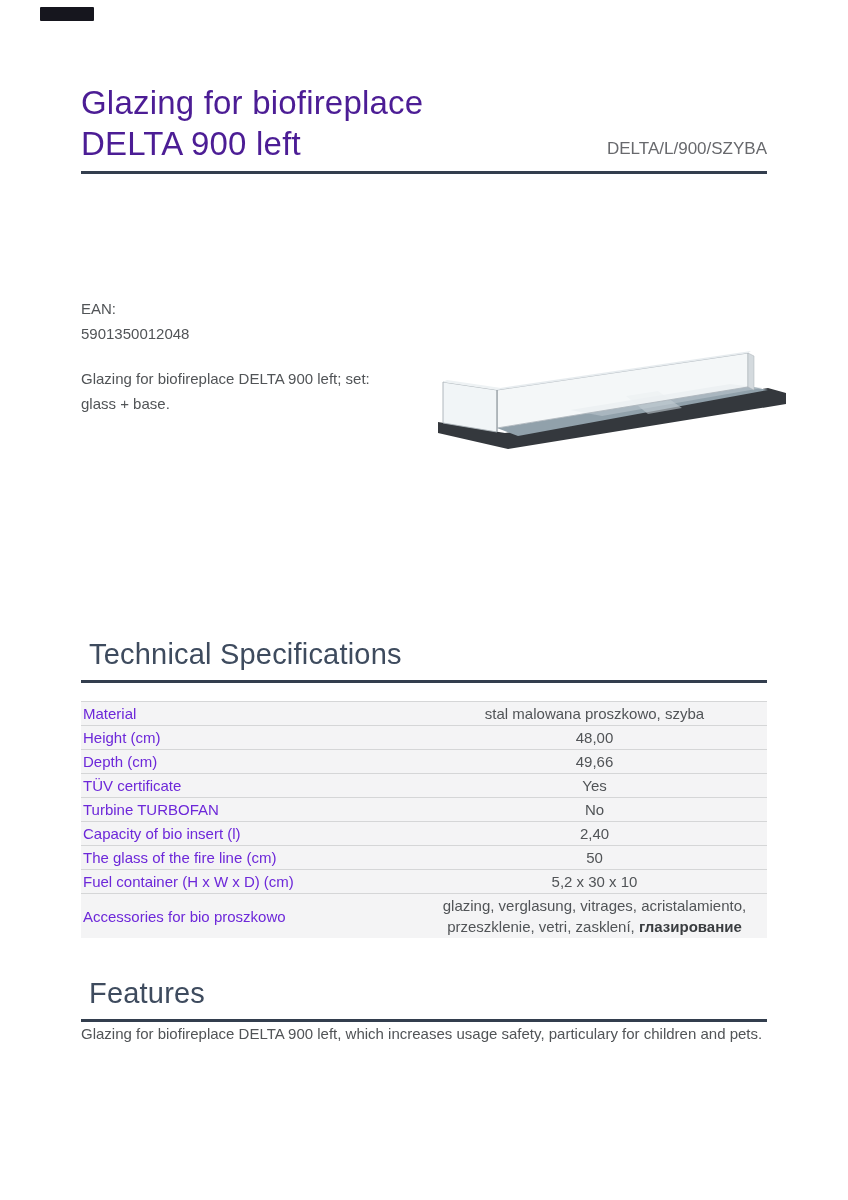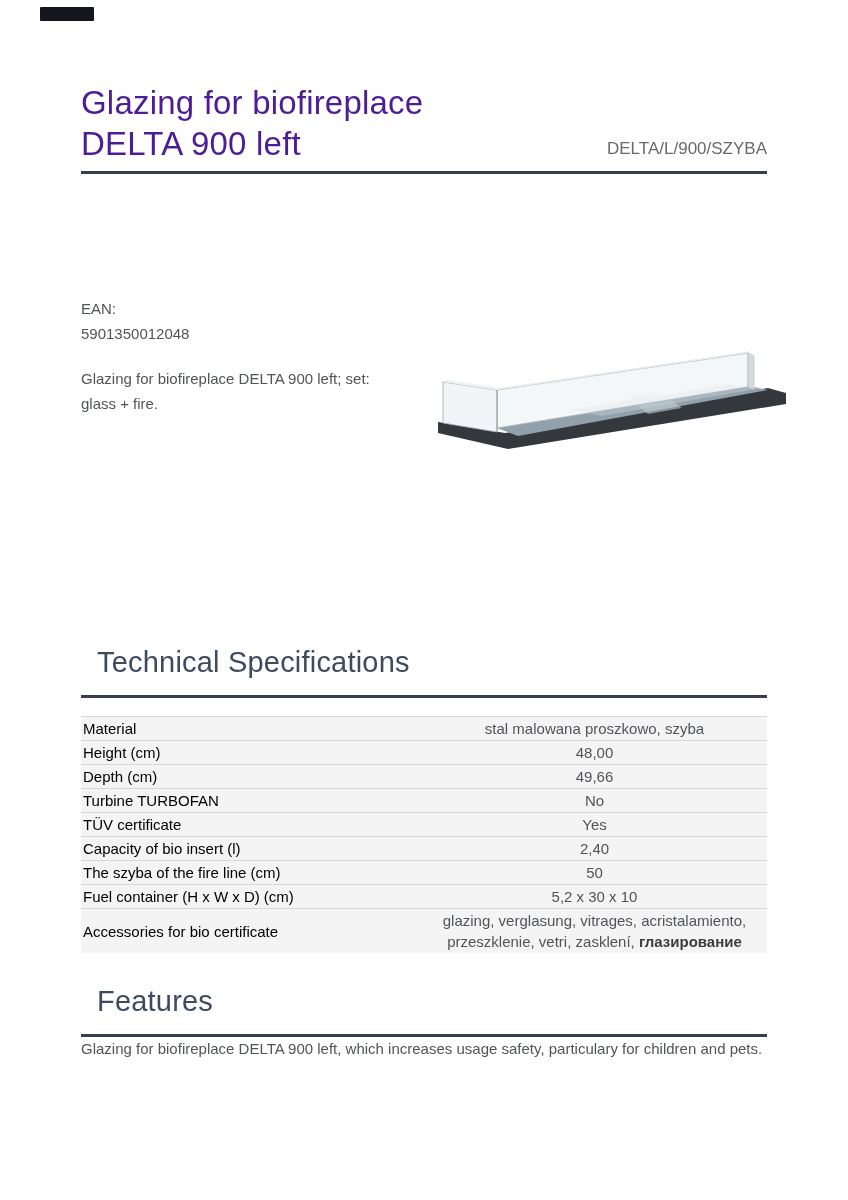--- a/index.html
+++ b/index.html
@@ -42,37 +42,37 @@
     color:#515457;font-size:15px;line-height:25px;
   }
   .product-image{
     position:absolute;left:430px;top:336px;width:360px;height:118px;
   }
   .section{position:absolute;left:81px;width:686px;}
   .section-specs{top:629px;}
   .section-features{top:968px;}
   .section-title{
     color:#3E4B5E;font-size:29px;line-height:34px;font-weight:500;
-    letter-spacing:0.2px;margin:16px;
+    letter-spacing:0.2px;margin:8px;
   }
   .section-rule{height:3px;background:#333E4E;margin-top:9px;}
   .spec-table{
     margin-top:18px;width:686px;
     border-top:1px solid #d5d6d7;
   }
   .spec-row{
     display:flex;align-items:center;
     background:#f4f4f5;
     border-bottom:1px solid #d5d6d7;
     min-height:22px;
   }
   .spec-row:last-child{border-bottom:none;}
   .spec-label{
     flex:0 0 339px;padding-left:2px;
-    color:#000000;font-size:15px;line-height:21px;
+    color:#6d28d9;font-size:15px;line-height:21px;
   }
   .spec-value{
     flex:1;text-align:center;
     color:#515457;font-size:15px;line-height:21px;
     padding:1px 4px;
   }
   .bold-val{font-weight:bold;color:#3a3d40;}
   .features-text{
     color:#515457;font-size:15px;line-height:23px;
   }
@@ -94,21 +94,21 @@
 
   <div class="rule rule-title"></div>
 
   <div class="ean-block">
     <div>EAN:</div>
     <div>5901350012048</div>
   </div>
 
   <div class="desc-block">
     <div>Glazing for biofireplace DELTA 900 left; set:</div>
-    <div>glass + fire.</div>
+    <div>glass + base.</div>
   </div>
 
   <svg class="product-image" viewBox="0 0 360 118" xmlns="http://www.w3.org/2000/svg" aria-hidden="true">
 
     <polygon points="8,86 75,97 338,52 356,57 356,68 78,113 8,97" fill="#34383d"></polygon>
 
     <polygon points="67,92 318,50 338,54 88,100" fill="#91a1ab"></polygon>
     <polygon points="140,74 300,48 332,52 172,80" fill="#b7c2c9" opacity="0.65"></polygon>
     <polygon points="196,60 228,55 252,72 218,78" fill="#c3cdd3" opacity="0.6"></polygon>
 
@@ -135,46 +135,46 @@
     <div class="spec-label">Height (cm)</div>
     <div class="spec-value">48,00</div>
   </div>
 
   <div class="spec-row">
     <div class="spec-label">Depth (cm)</div>
     <div class="spec-value">49,66</div>
   </div>
 
   <div class="spec-row">
-    <div class="spec-label">Turbine TURBOFAN</div>
-    <div class="spec-value">No</div>
+    <div class="spec-label">TÜV certificate</div>
+    <div class="spec-value">Yes</div>
   </div>
 
   <div class="spec-row">
-    <div class="spec-label">TÜV certificate</div>
-    <div class="spec-value">Yes</div>
+    <div class="spec-label">Turbine TURBOFAN</div>
+    <div class="spec-value">No</div>
   </div>
 
   <div class="spec-row">
     <div class="spec-label">Capacity of bio insert (l)</div>
     <div class="spec-value">2,40</div>
   </div>
 
   <div class="spec-row">
-    <div class="spec-label">The szyba of the fire line (cm)</div>
+    <div class="spec-label">The glass of the fire line (cm)</div>
     <div class="spec-value">50</div>
   </div>
 
   <div class="spec-row">
     <div class="spec-label">Fuel container (H x W x D) (cm)</div>
     <div class="spec-value">5,2 x 30 x 10</div>
   </div>
 
   <div class="spec-row">
-    <div class="spec-label">Accessories for bio certificate</div>
+    <div class="spec-label">Accessories for bio proszkowo</div>
     <div class="spec-value">glazing, verglasung, vitrages, acristalamiento, przeszklenie, vetri, zasklení, <span class="bold-val">глазирование</span></div>
   </div>
 </div>
   </div>
 
   <div class="section section-features">
     <h2 class="section-title">Features</h2>
     <div class="section-rule"></div>
     <div class="features-text">Glazing for biofireplace DELTA 900 left, which increases usage safety, particulary for children and pets.</div>
   </div>

